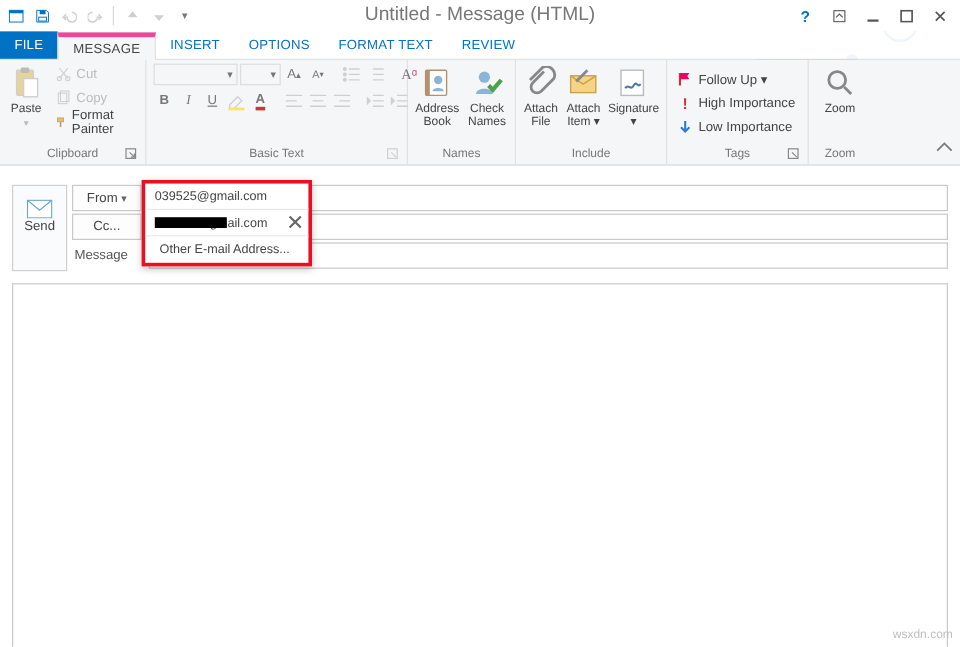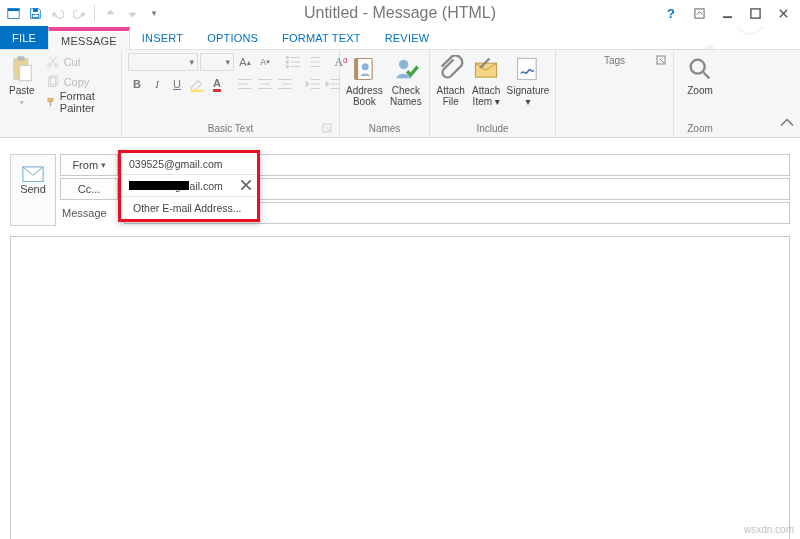--- a/index.html
+++ b/index.html
@@ -195,20 +195,26 @@
           <div class="ico">
               <svg viewBox="0 0 16 16">
                 <rect x="3" y="2" width="8" height="5" fill="#e8c15a" stroke="#b97"></rect>
                 <rect x="6" y="7" width="2" height="7" fill="#b97"></rect>
               </svg>
             </div>
           <span>Format Painter</span>
         </div>
       </div>
     </div>
+    <div class="group-label"><span>Clipboard</span>
+      <div class="dlg-launch"><svg viewBox="0 0 10 10" stroke="currentColor" fill="none">
+            <rect x="1" y="1" width="8" height="8"></rect>
+            <path d="M4 4l4 4M8 5v3h-3"></path>
+          </svg></div>
+    </div>
   </div>
 
   <div class="group disabled" style="width:218px">
     <div class="group-body" style="flex-direction:column;gap:4px;width:100%">
       <div class="btnrow">
         <div class="sq" style="width:70px;border:1px solid #ddd;justify-content:flex-end;padding-right:3px;font-size:9px">▾</div>
         <div class="sq" style="width:34px;border:1px solid #ddd;justify-content:flex-end;padding-right:3px;font-size:9px">▾</div>
         <div class="sq" style="font-size:11px">A<span style="font-size:8px">▴</span></div>
         <div class="sq" style="font-size:9px">A<span style="font-size:7px">▾</span></div>
         <div style="width:6px"></div>
@@ -339,20 +345,45 @@
             </svg>
           </div>
         <div class="lbl" style="white-space:pre-line">Signature
 ▾</div>
       </div>
     </div>
     <div class="group-label">Include</div>
   </div>
 
   <div class="group" style="width:118px">
+    <div class="group-body">
+      <div class="stack" style="padding-top:4px">
+        <div class="smallrow">
+          <div class="ico">
+              <svg viewBox="0 0 16 16">
+                <path d="M3 2v12" stroke="#c33" stroke-width="2"></path>
+                <path d="M3 2h9l-2 3 2 3H3z" fill="#e06"></path>
+              </svg>
+            </div>
+          <span>Follow Up ▾</span>
+        </div>
+        <div class="smallrow">
+          <div class="ico" style="color:#d13438;font-weight:bold;font-size:13px">!</div>
+          <span>High Importance</span>
+        </div>
+        <div class="smallrow">
+          <div class="ico">
+              <svg viewBox="0 0 16 16" fill="#2b7cd3">
+                <path d="M8 2v9M4 8l4 4 4-4" stroke="#2b7cd3" stroke-width="2" fill="none"></path>
+              </svg>
+            </div>
+          <span>Low Importance</span>
+        </div>
+      </div>
+    </div>
     <div class="group-label"><span>Tags</span>
       <div class="dlg-launch"><svg viewBox="0 0 10 10" stroke="currentColor" fill="none">
             <rect x="1" y="1" width="8" height="8"></rect>
             <path d="M4 4l4 4"></path>
           </svg></div>
     </div>
   </div>
 
   <div class="group" style="width:52px;border-right:none">
     <div class="group-body">

